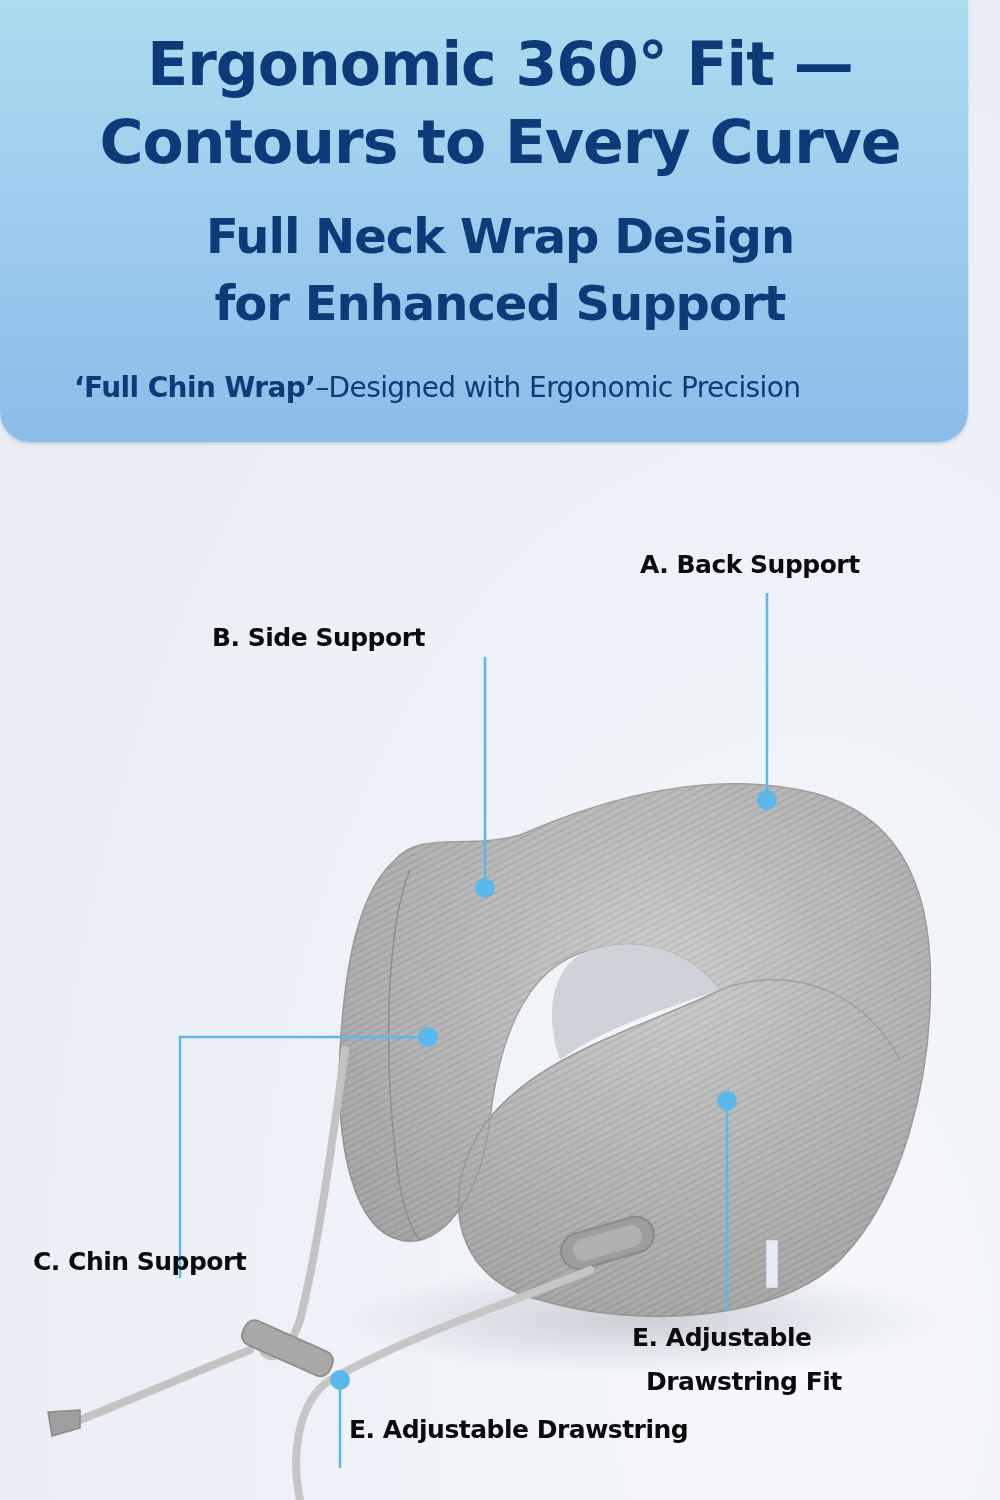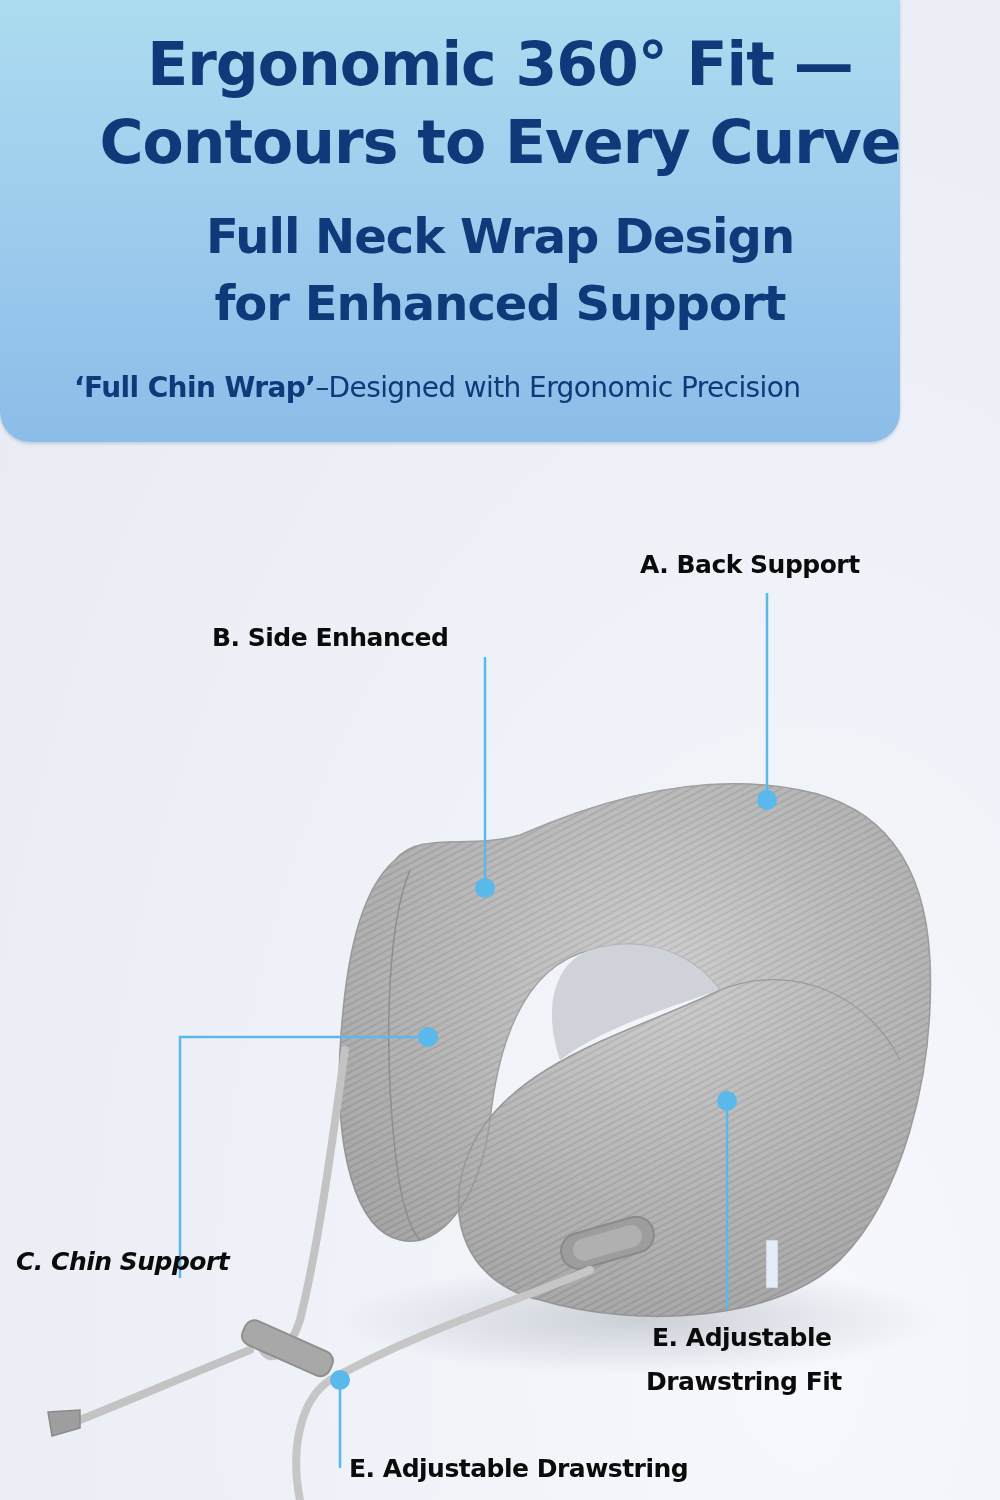--- a/index.html
+++ b/index.html
@@ -2,21 +2,21 @@
 <html><head>
 <meta charset="utf-8">
 <style>
   html, body { margin: 0; padding: 0; }
   body {
     width: 1000px; height: 1500px; position: relative; overflow: hidden;
     background: radial-gradient(ellipse at 80% 90%, #f6f8fd 0%, #eef1f7 45%, #e7eaf1 100%);
     font-family: "DejaVu Sans", sans-serif;
   }
   .header {
-    position: absolute; left: 0; top: 0; width: 900px; height: 442px;
+    position: absolute; left: 0; top: 0; width: 968px; height: 442px;
     background: linear-gradient(180deg, #acdcef 0%, #9fcdee 45%, #8cbde8 100%);
     border-radius: 0 0 30px 30px;
     box-shadow: 0 2px 3px rgba(120,150,190,0.35);
   }
   .title {
     position: absolute; left: 0; width: 1000px; text-align: center;
     color: #0e3a7a; font-weight: bold; letter-spacing: -1px;
     font-family: "DejaVu Sans", sans-serif; white-space: nowrap;
   }
   .t1 { top: 26px; font-size: 60px; line-height: 76px; }
@@ -30,24 +30,24 @@
   .tagline .b { font-weight: bold; }
   .tagline .i { }
 
   .label {
     position: absolute; color: #0b0b0b; font-weight: bold; font-size: 25px;
     letter-spacing: -0.5px; white-space: nowrap; line-height: 40px;
     font-family: "DejaVu Sans", sans-serif;
   }
   .lbl-a { left: 640px; top: 545px; }
   .lbl-b { left: 212px; top: 618px; }
-  .lbl-c { left: 16px; top: 1242px; font-style: italic; }
-  .lbl-e1 { left: 652px; top: 1318px; text-align: center; }
+  .lbl-c { left: 33px; top: 1242px; }
+  .lbl-e1 { left: 632px; top: 1318px; text-align: center; }
   .lbl-e1b { left: 646px; top: 1362px; }
-  .lbl-e2 { left: 349px; top: 1410px; margin-top: 39px; }
+  .lbl-e2 { left: 349px; top: 1410px; }
 
   svg.art { position: absolute; left: 0; top: 0; }
 </style>
 </head>
 <body>
 
 <div class="header">
   <div class="title t1">Ergonomic 360° Fit —</div>
   <div class="title t2">Contours to Every Curve</div>
   <div class="title t3">Full Neck Wrap Design</div>
@@ -135,17 +135,17 @@
   <g fill="#5bb8ea">
     <circle cx="767" cy="800" r="10"></circle>
     <circle cx="485" cy="888" r="10"></circle>
     <circle cx="428" cy="1037" r="10"></circle>
     <circle cx="727" cy="1101" r="10"></circle>
     <circle cx="340" cy="1380" r="10"></circle>
   </g>
 </svg>
 
 <div class="label lbl-a">A. Back Support</div>
-<div class="label lbl-b">B. Side Enhanced</div>
+<div class="label lbl-b">B. Side Support</div>
 <div class="label lbl-c">C. Chin Support</div>
 <div class="label lbl-e1">E. Adjustable</div>
 <div class="label lbl-e1b">Drawstring Fit</div>
 <div class="label lbl-e2">E. Adjustable Drawstring</div>
 
 </body></html>

